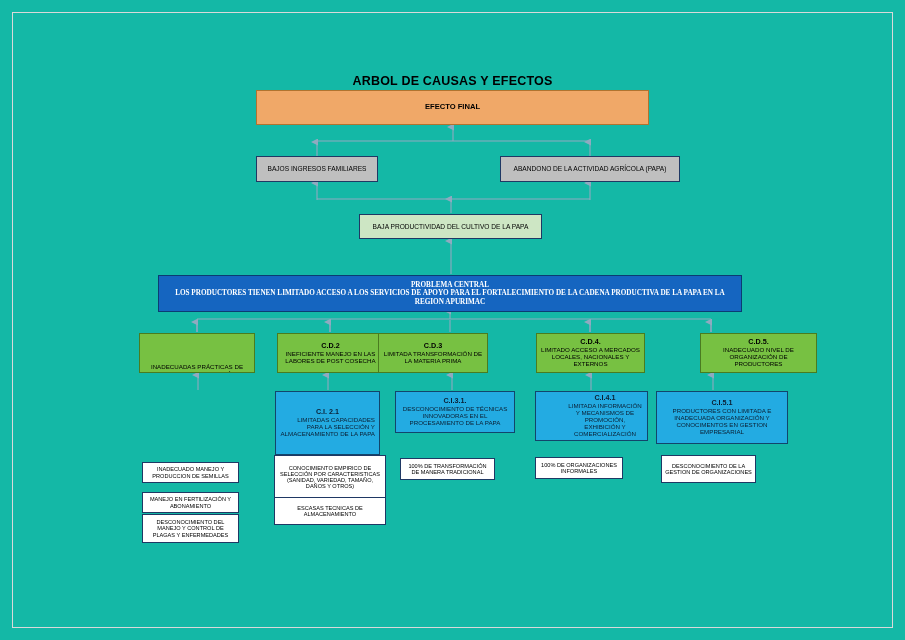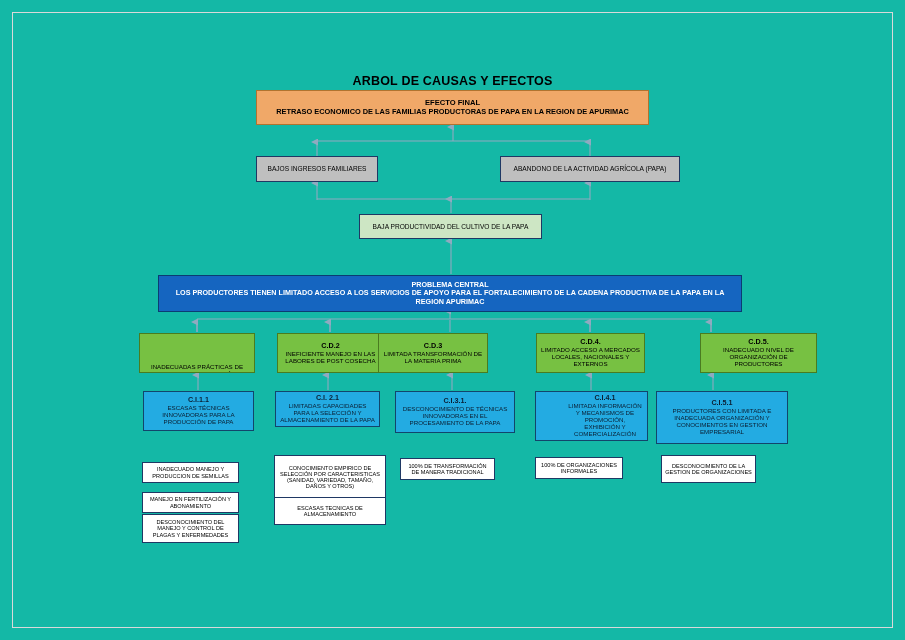--- a/index.html
+++ b/index.html
@@ -96,20 +96,21 @@
 
   
   .n-problema {
     left: 158px; top: 275px; width: 584px; height: 37px;
     background: #1565C0;
     border: 1px solid #0b3c72;
     color: #ffffff;
     font-size: 7.2px;
     font-weight: bold;
     padding: 17px 8px;
+    font-family: Liberation Serif, serif;
   }
   .n-problema .ttl { font-size: 7.2px; }
 
   
   .n-cd {
     background: #77C142;
     border: 1px solid #4a7c20;
     color: #000000;
     font-size: 6.2px;
     height: 40px;
@@ -127,21 +128,21 @@
   .n-ci {
     background: #23ABE2;
     border: 1px solid #12456b;
     color: #0b1f33;
     font-size: 6.2px;
     padding: 2px 4px;
     top: 391px;
   }
   .n-ci .ttl { font-size: 7.2px; margin-bottom: 1px; }
   .n-ci1 { left: 143px; width: 111px; height: 40px; }
-  .n-ci2 { left: 275px; width: 105px; height: 36px; }
+  .n-ci2 { left: 275px; width: 105px; height: 64px; text-align: right; }
   .n-ci3 { left: 395px; width: 120px; height: 42px; }
   .n-ci4 { left: 535px; width: 113px; height: 50px; padding-left: 31px; }
   .n-ci5 { left: 656px; width: 132px; height: 53px; }
 
   
   .n-leaf {
     background: #ffffff;
     border: 1px solid #1F3864;
     color: #000000;
     font-size: 5.6px;
@@ -211,21 +212,20 @@
       <line x1="452" y1="390" x2="452" y2="375" marker-end="url(#arrUp)"></line>
       <line x1="591" y1="390" x2="591" y2="375" marker-end="url(#arrUp)"></line>
       <line x1="713" y1="390" x2="713" y2="375" marker-end="url(#arrUp)"></line>
     </g>
   </svg>
 
   <div class="doc-title">ARBOL DE CAUSAS Y EFECTOS</div>
 
   <div class="node n-efecto">
     <span class="ttl">EFECTO FINAL</span>
-    <span class="bdy">RETRASO ECONOMICO DE LAS FAMILIAS PRODUCTORAS DE PAPA EN LA REGION DE APURIMAC</span>
   </div>
 
   <div class="node n-grey n-grey1">
     <span class="bdy">BAJOS INGRESOS FAMILIARES</span>
   </div>
   <div class="node n-grey n-grey2">
     <span class="bdy">ABANDONO DE LA ACTIVIDAD AGRÍCOLA (PAPA)</span>
   </div>
 
   <div class="node n-green-ef">
@@ -251,24 +251,20 @@
   </div>
   <div class="node n-cd n-cd4">
     <span class="ttl">C.D.4.</span>
     <span class="bdy">LIMITADO ACCESO A MERCADOS LOCALES, NACIONALES Y EXTERNOS</span>
   </div>
   <div class="node n-cd n-cd5">
     <span class="ttl">C.D.5.</span>
     <span class="bdy">INADECUADO NIVEL DE ORGANIZACIÓN DE PRODUCTORES</span>
   </div>
 
-  <div class="node n-ci n-ci1">
-    <span class="ttl">C.I.1.1</span>
-    <span class="bdy">ESCASAS TÉCNICAS INNOVADORAS PARA LA PRODUCCIÓN DE PAPA</span>
-  </div>
   <div class="node n-ci n-ci2">
     <span class="ttl">C.I. 2.1</span>
     <span class="bdy">LIMITADAS CAPACIDADES PARA LA SELECCIÓN Y ALMACENAMIENTO DE LA PAPA</span>
   </div>
   <div class="node n-ci n-ci3">
     <span class="ttl">C.I.3.1.</span>
     <span class="bdy">DESCONOCIMIENTO DE TÉCNICAS INNOVADORAS EN EL PROCESAMIENTO DE LA PAPA</span>
   </div>
   <div class="node n-ci n-ci4">
     <span class="ttl">C.I.4.1</span>

